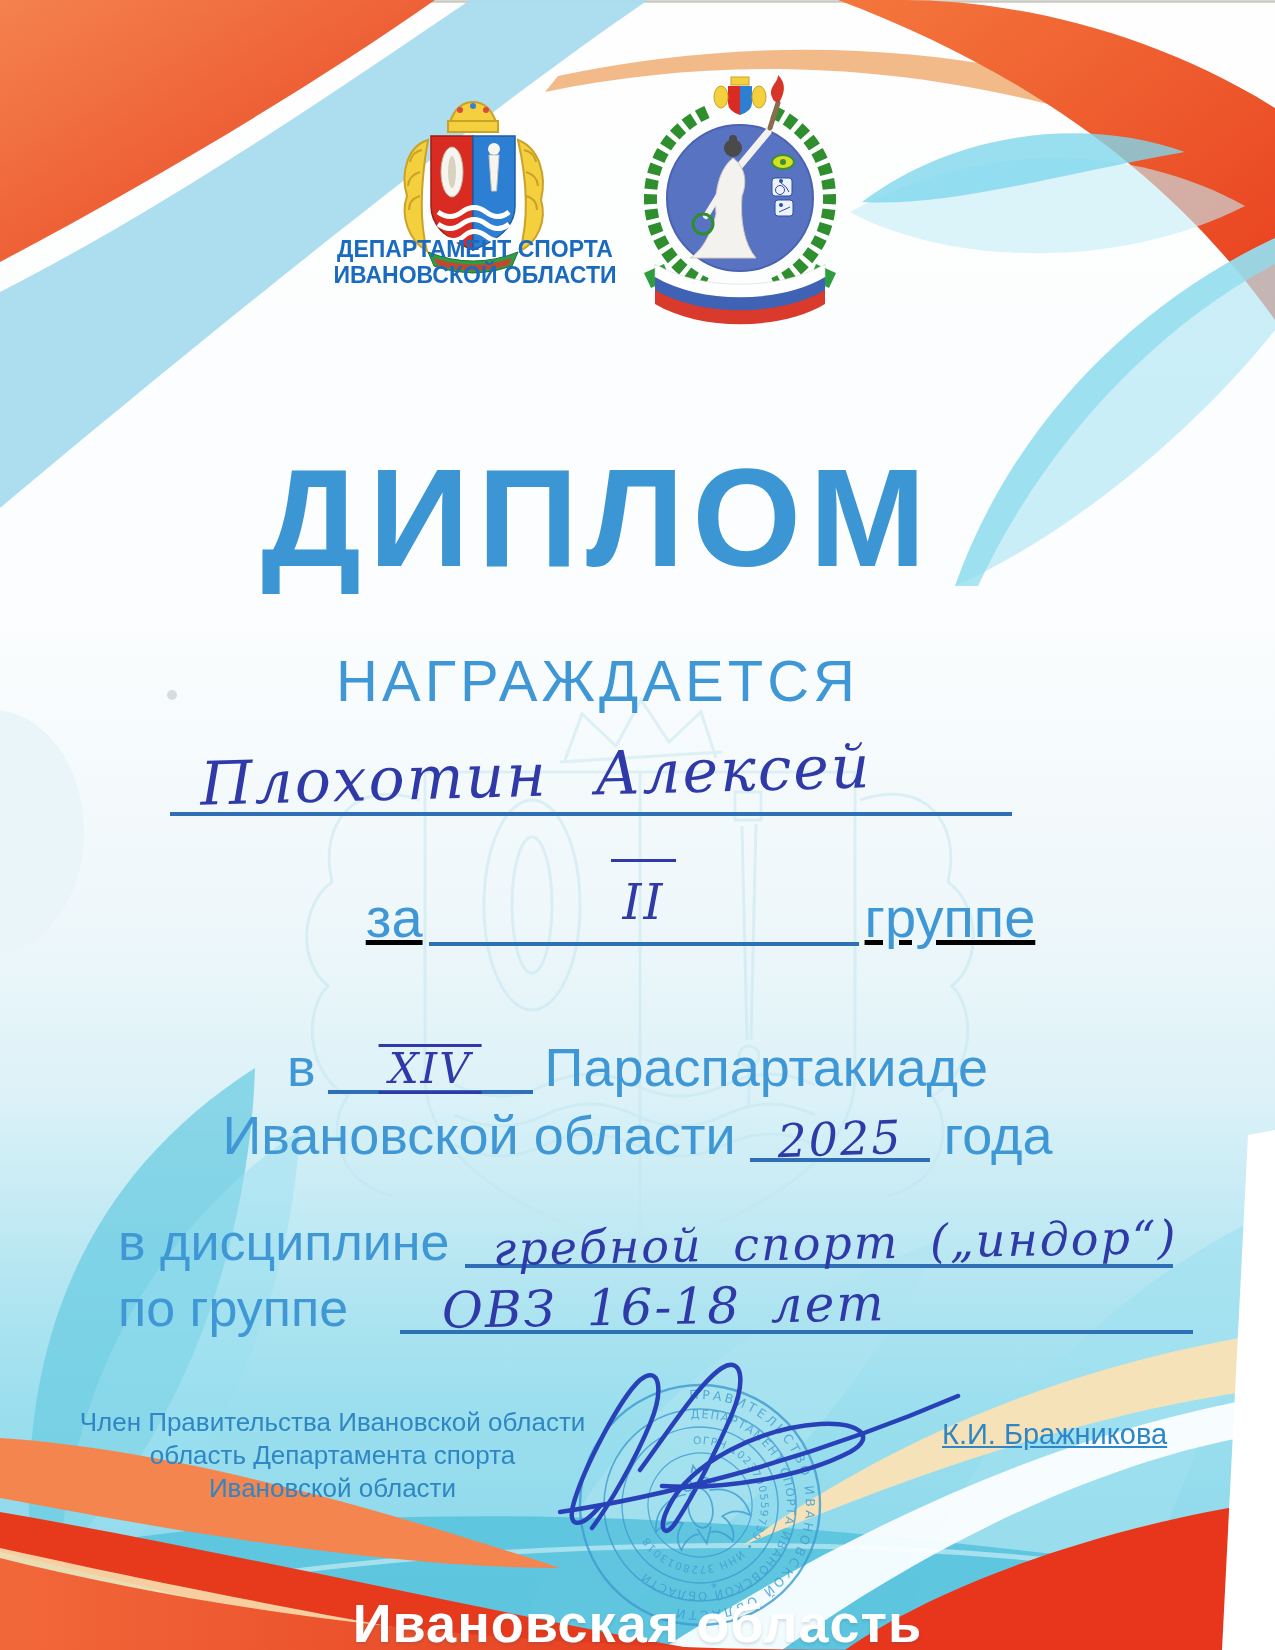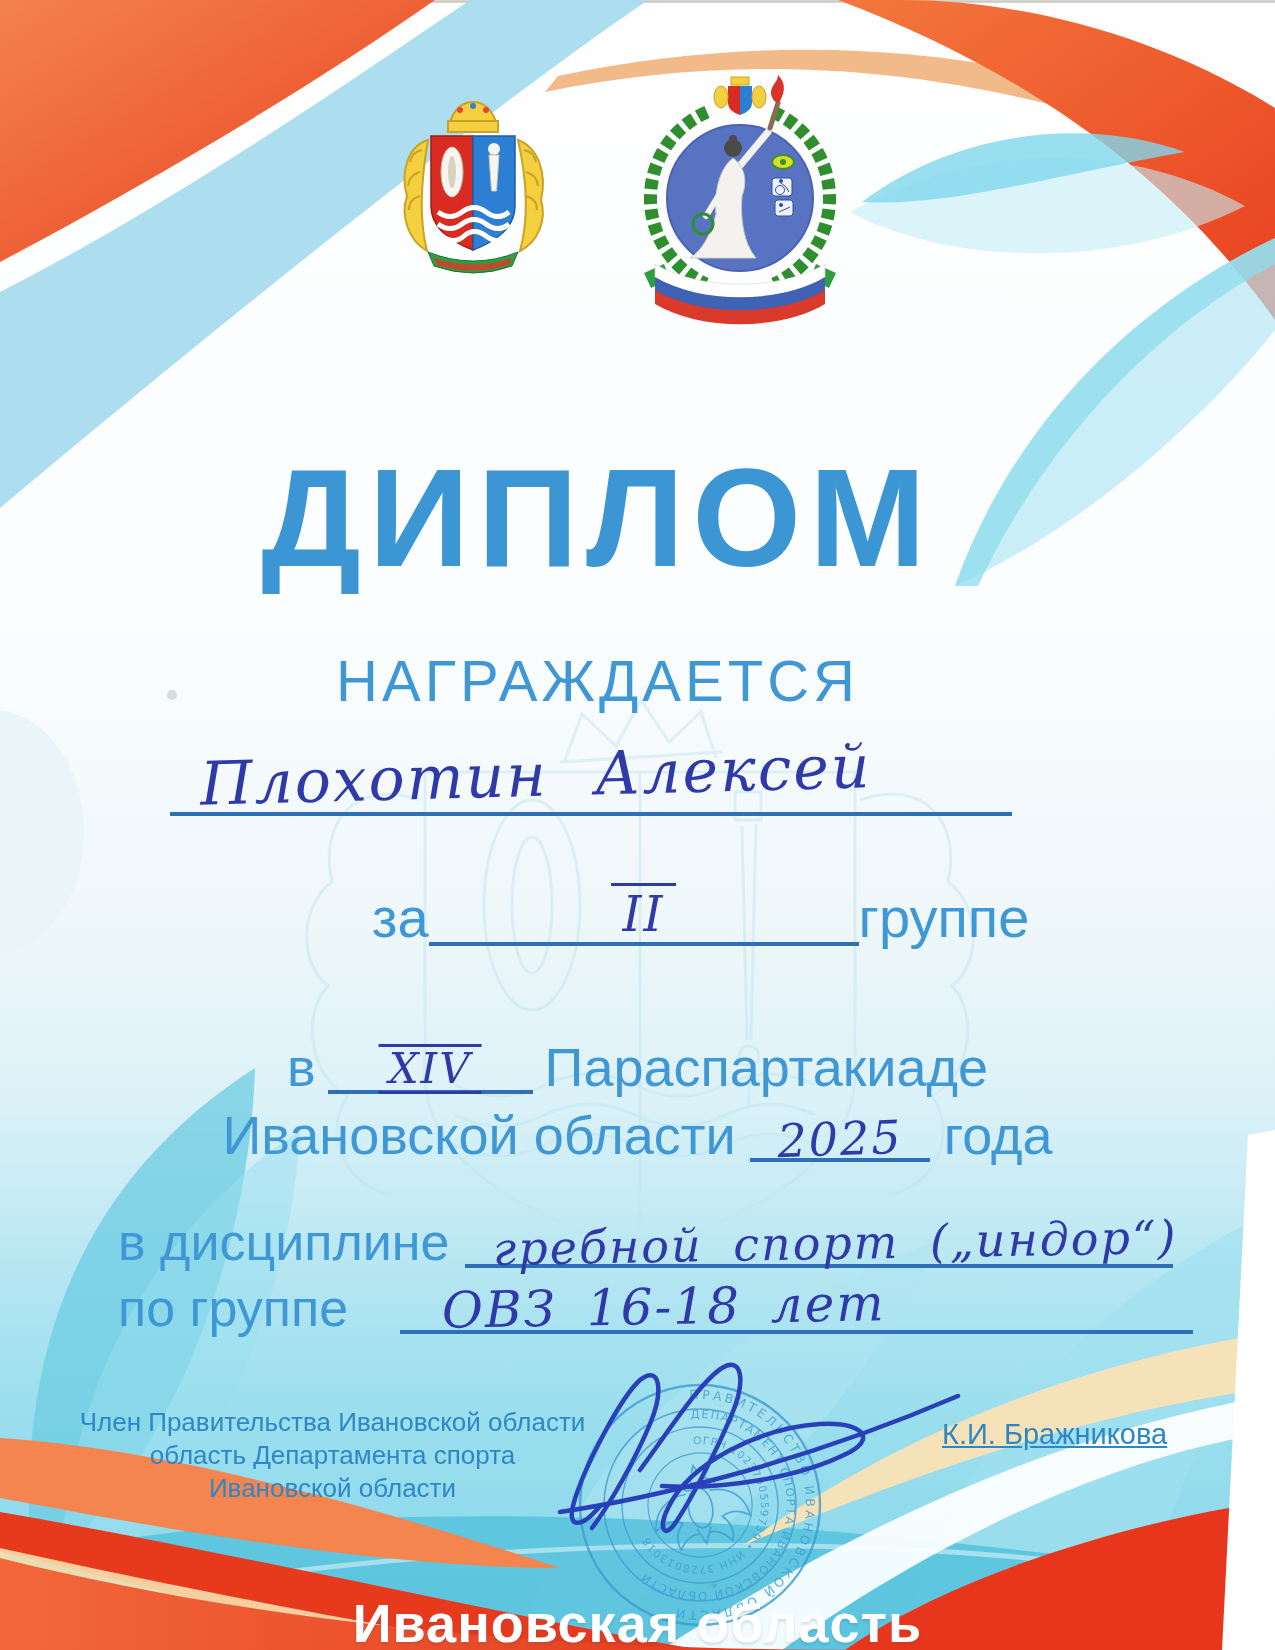--- a/index.html
+++ b/index.html
@@ -17,26 +17,26 @@
   .caption{left:330px;top:236px;width:290px;text-align:center;color:#1a6bc0;
            font-weight:700;font-size:23px;line-height:26px;}
   
   .hand{font-family:"DejaVu Serif", serif;font-style:italic;color:#2f3aa8;
         display:inline-block;letter-spacing:2px;}
   .rot{transform:rotate(-1.5deg);}
   
   .name-row{left:170px;top:724px;width:842px;height:88px;border-bottom:4px solid #2e6fb5;}
   .name-row .hand{position:absolute;left:30px;bottom:2px;font-size:60px;word-spacing:26px;white-space:nowrap;}
   .flexrow{display:flex;align-items:flex-end;justify-content:center;line-height:1;}
-  .place-row{left:126px;right:0;top:884px;height:62px;}
+  .place-row{left:126px;right:0;top:884px;height:62px;gap:6px;text-decoration:underline;}
   .place-row .lbl{font-size:56px;}
   .slot{position:relative;border-bottom:4px solid #2e6fb5;}
   .place-slot{width:430px;height:58px;}
   .place-slot .hand{position:absolute;left:50%;transform:translateX(-50%);bottom:0;
-                    font-size:48px;border-top:3px solid #2f3aa8;padding:4px 12px;}
+                    font-size:48px;border-top:3px solid #2f3aa8;padding:16px 12px;}
   .ev1-row{left:0;right:0;top:1036px;height:58px;gap:12px;}
   .ev1-row .lbl,.ev2-row .lbl{font-size:54px;}
   .ed-slot{width:205px;height:54px;}
   .ed-slot .hand{position:absolute;left:50%;transform:translateX(-50%);bottom:-4px;font-size:42px;
                  border-top:3px solid #2f3aa8;border-bottom:3px solid #2f3aa8;padding:1px 10px;margin-top:32px;}
   .ev2-row{left:0;right:0;top:1102px;height:60px;gap:14px;}
   .yr-slot{width:180px;height:56px;}
   .yr-slot .hand{position:absolute;left:50%;transform:translateX(-50%) rotate(-2deg);bottom:-4px;font-size:46px;}
   .disc-row{left:118px;right:102px;top:1204px;height:64px;display:flex;align-items:flex-end;}
   .disc-row .lbl,.grp-row .lbl{font-size:52px;white-space:nowrap;line-height:1;}
@@ -223,20 +223,24 @@
       </g>
     </g>
 
     <g stroke="#2840b8" stroke-width="4.5" fill="none" stroke-linecap="round">
       <path d="M600,1506 C580,1530 566,1528 574,1502 C584,1468 620,1398 640,1380 C660,1364 664,1390 650,1424 C634,1462 610,1504 592,1528"></path>
       <path d="M640,1470 C668,1432 700,1382 722,1368 C742,1356 746,1380 732,1414 C716,1452 692,1498 676,1522 C664,1540 658,1528 668,1508 C690,1462 760,1428 820,1424 C858,1422 878,1436 850,1452 C800,1478 720,1490 662,1486"></path>
       <path d="M560,1512 C640,1500 790,1468 958,1396"></path>
     </g>
   </svg>
 
+  <div class="txt caption">
+    <div>ДЕПАРТАМЕНТ СПОРТА</div>
+    <div>ИВАНОВСКОЙ ОБЛАСТИ</div>
+  </div>
 
   <div class="txt awarded">НАГРАЖДАЕТСЯ</div>
 
   <div class="txt title">ДИПЛОМ</div>
 
   <div class="txt name-row">
     <span class="hand rot">Плохотин Алексей</span>
   </div>
 
   <div class="txt flexrow place-row">

